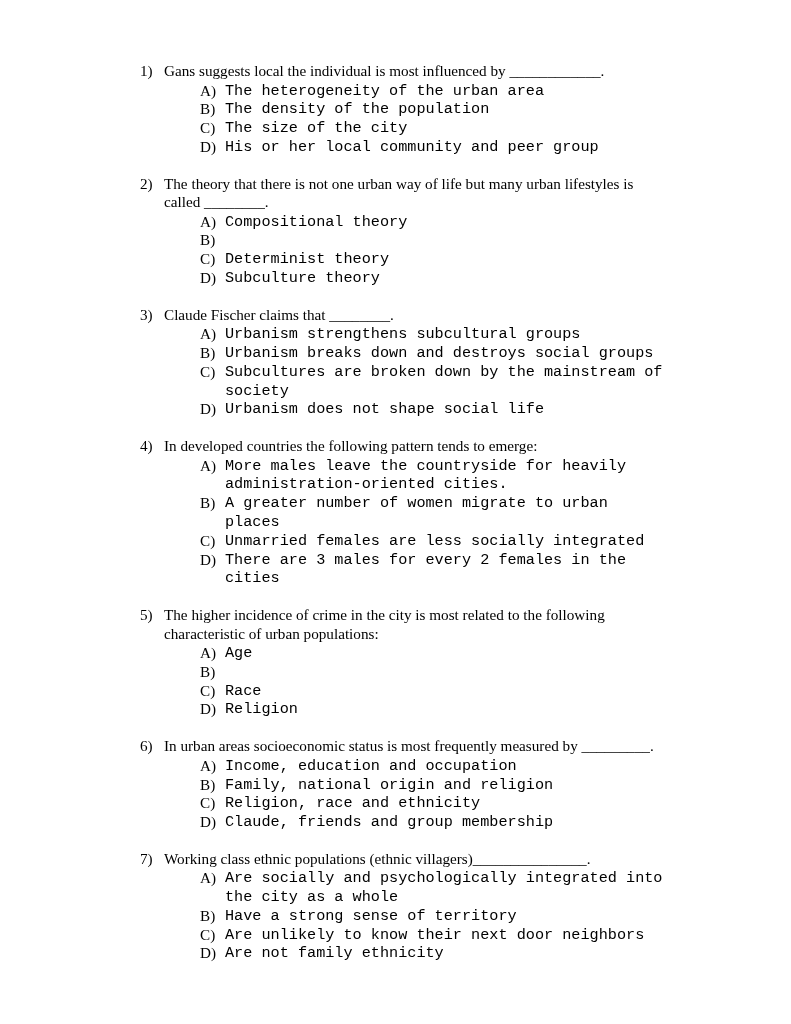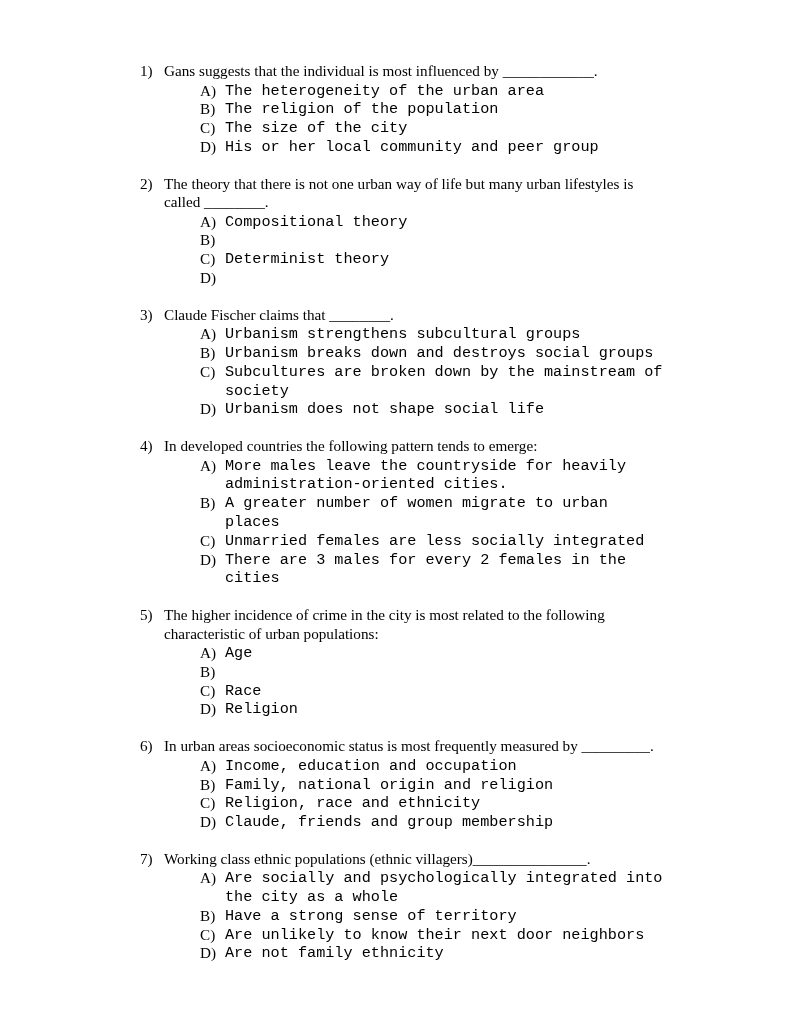--- a/index.html
+++ b/index.html
@@ -62,30 +62,30 @@
   }
 </style>
 </head>
 <body>
 
 <div class="page">
 
   <div class="question">
     <div class="q-line">
       <span class="q-number">1)</span>
-      <span class="q-text">Gans suggests that the individual is most influenced by ____________.</span>
+      <span class="q-text">Gans suggests local the individual is most influenced by ____________.</span>
     </div>
     <div class="choices">
       <div class="choice">
         <span class="c-letter">A)</span>
         <span class="c-text">The heterogeneity of the urban area</span>
       </div>
       <div class="choice">
         <span class="c-letter">B)</span>
-        <span class="c-text">The religion of the population</span>
+        <span class="c-text">The density of the population</span>
       </div>
       <div class="choice">
         <span class="c-letter">C)</span>
         <span class="c-text">The size of the city</span>
       </div>
       <div class="choice">
         <span class="c-letter">D)</span>
         <span class="c-text">His or her local community and peer group</span>
       </div>
     </div>
@@ -103,20 +103,21 @@
       </div>
       <div class="choice">
         <span class="c-letter">B)</span>
       </div>
       <div class="choice">
         <span class="c-letter">C)</span>
         <span class="c-text">Determinist theory</span>
       </div>
       <div class="choice">
         <span class="c-letter">D)</span>
+        <span class="c-text">Subculture theory</span>
       </div>
     </div>
   </div>
 
   <div class="question">
     <div class="q-line">
       <span class="q-number">3)</span>
       <span class="q-text">Claude Fischer claims that ________.</span>
     </div>
     <div class="choices">

